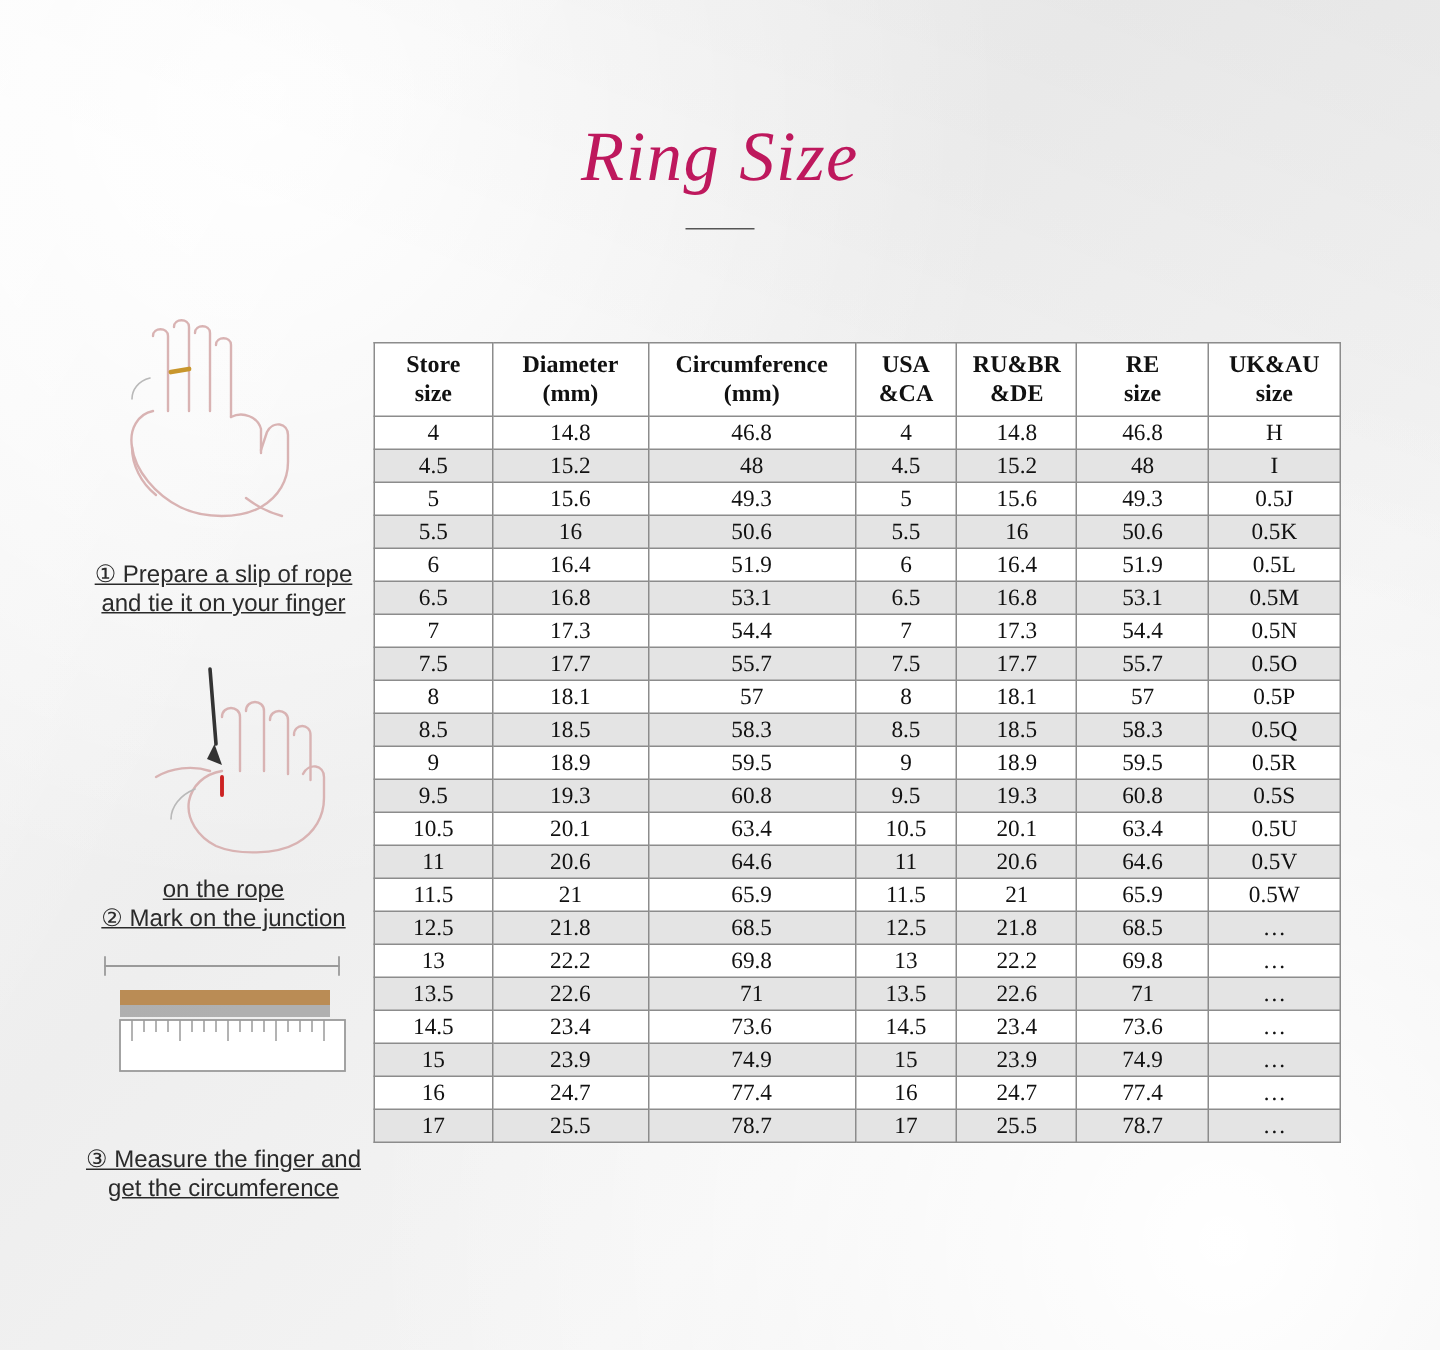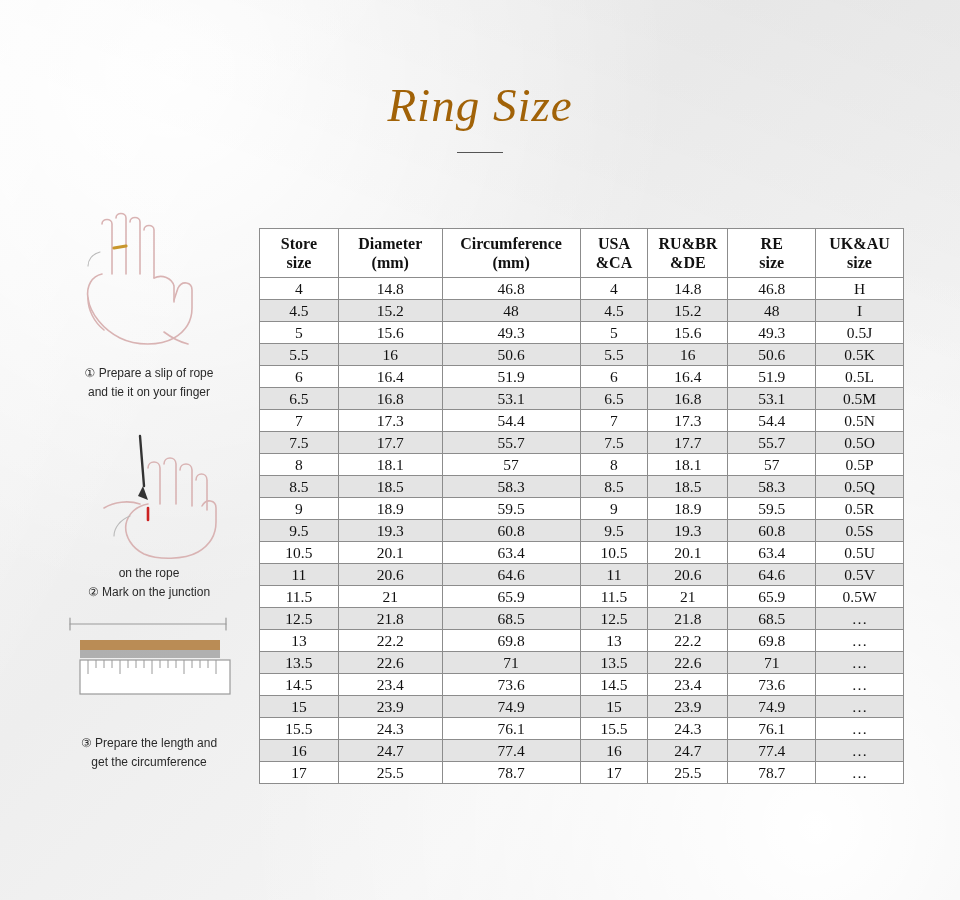--- a/index.html
+++ b/index.html
@@ -33,21 +33,21 @@
   .title {
     position: absolute;
     top: 78px;
     left: 0;
     width: 960px;
     text-align: center;
     font-family: "Liberation Serif", serif;
     font-style: italic;
     font-size: 47px;
     letter-spacing: 1px;
-    color: #a16207;
+    color: #be185d;
   }
   .title-rule {
     position: absolute;
     top: 152px;
     left: 50%;
     transform: translateX(-50%);
     width: 46px;
     height: 1px;
     background: #555;
   }
@@ -66,30 +66,31 @@
   .step-art {
     width: 210px;
     height: 150px;
     position: relative;
     margin: 0 auto;
   }
   .step-art.art3 {
     height: 120px;
   }
   .step-caption {
-    font-size: 12px;
+    font-size: 16px;
     line-height: 19px;
     color: #2a2a2a;
-    margin-top: 2px;
+    margin-top: 12px;
+    text-decoration: underline;
   }
 
   
   .table-wrap {
     position: absolute;
-    left: 259px;
+    left: 249px;
     top: 228px;
     width: 564px;
   }
   table {
     border-collapse: collapse;
     width: 645px;
     font-family: "Liberation Serif", serif;
     font-size: 15.5px;
   }
   th, td {
@@ -217,21 +218,21 @@
             <path d="M132,48 L132,56"></path>
           <path d="M140,48 L140,62"></path>
             <path d="M148,48 L148,56"></path>
             <path d="M156,48 L156,56"></path>
           <path d="M164,48 L164,56"></path>
             <path d="M172,48 L172,62"></path>
         </g>
       </svg>
     </div>
     <div class="step-caption">
-      <div>③ Prepare the length and</div>
+      <div>③ Measure the finger and</div>
       <div>get the circumference</div>
     </div>
   </div>
 
 </div>
 
 <div class="table-wrap">
   <table>
     <colgroup>
       <col class="c0">
@@ -449,29 +450,20 @@
         <tr>
           <td>15</td>
           <td>23.9</td>
           <td>74.9</td>
           <td>15</td>
           <td>23.9</td>
           <td>74.9</td>
           <td>…</td>
         </tr>
         <tr>
-          <td>15.5</td>
-          <td>24.3</td>
-          <td>76.1</td>
-          <td>15.5</td>
-          <td>24.3</td>
-          <td>76.1</td>
-          <td>…</td>
-        </tr>
-        <tr>
           <td>16</td>
           <td>24.7</td>
           <td>77.4</td>
           <td>16</td>
           <td>24.7</td>
           <td>77.4</td>
           <td>…</td>
         </tr>
         <tr>
           <td>17</td>

